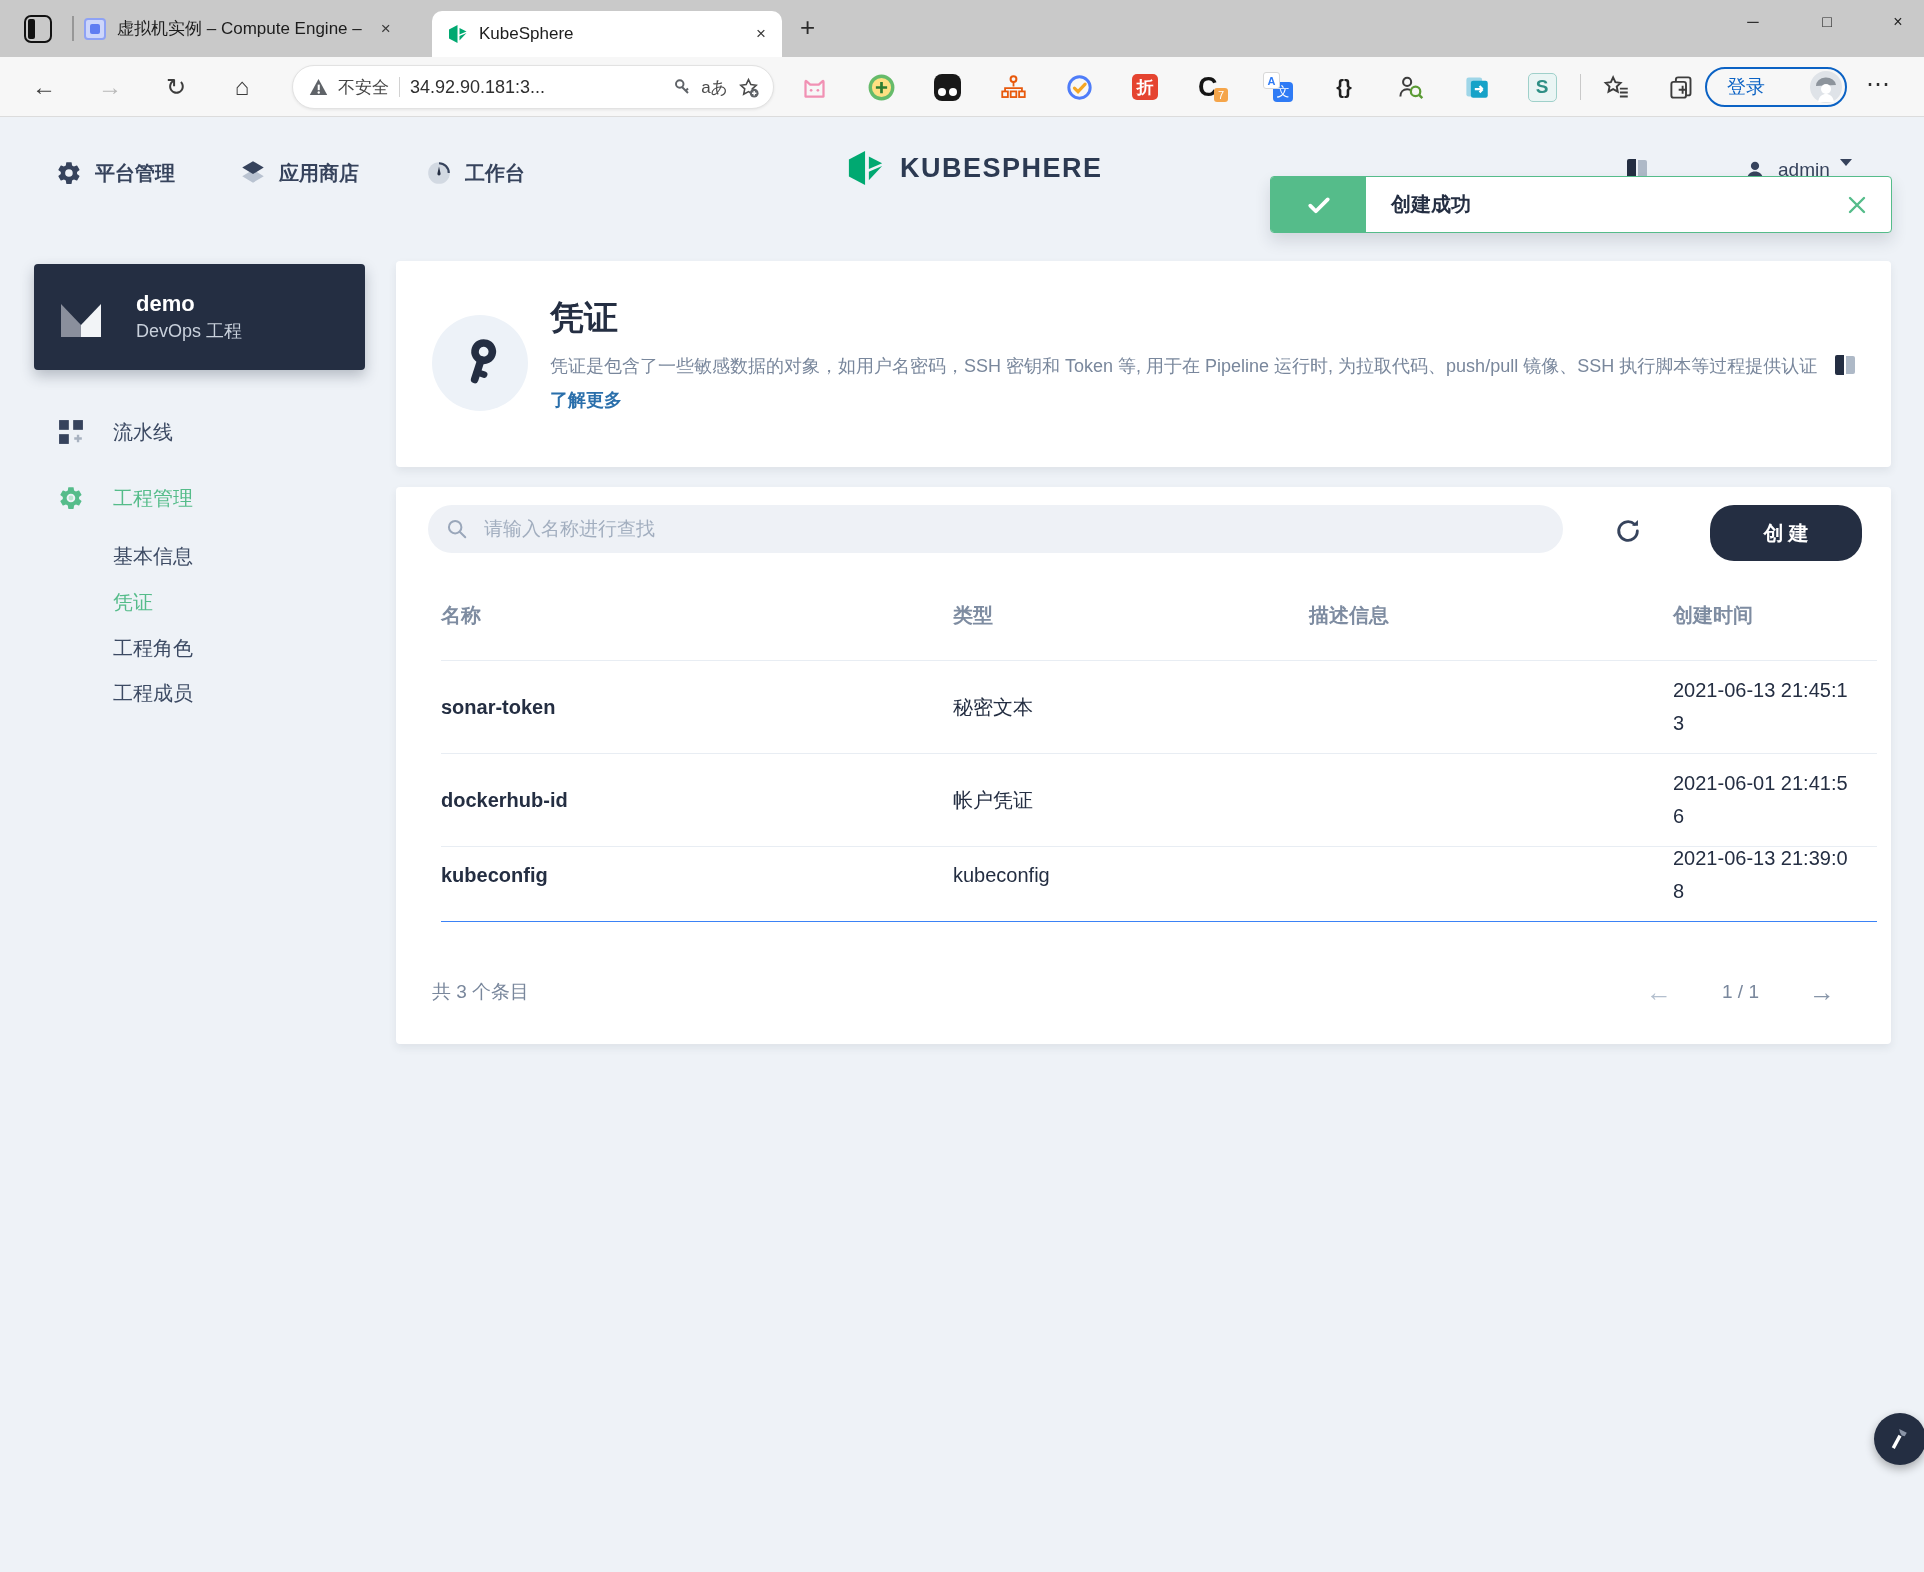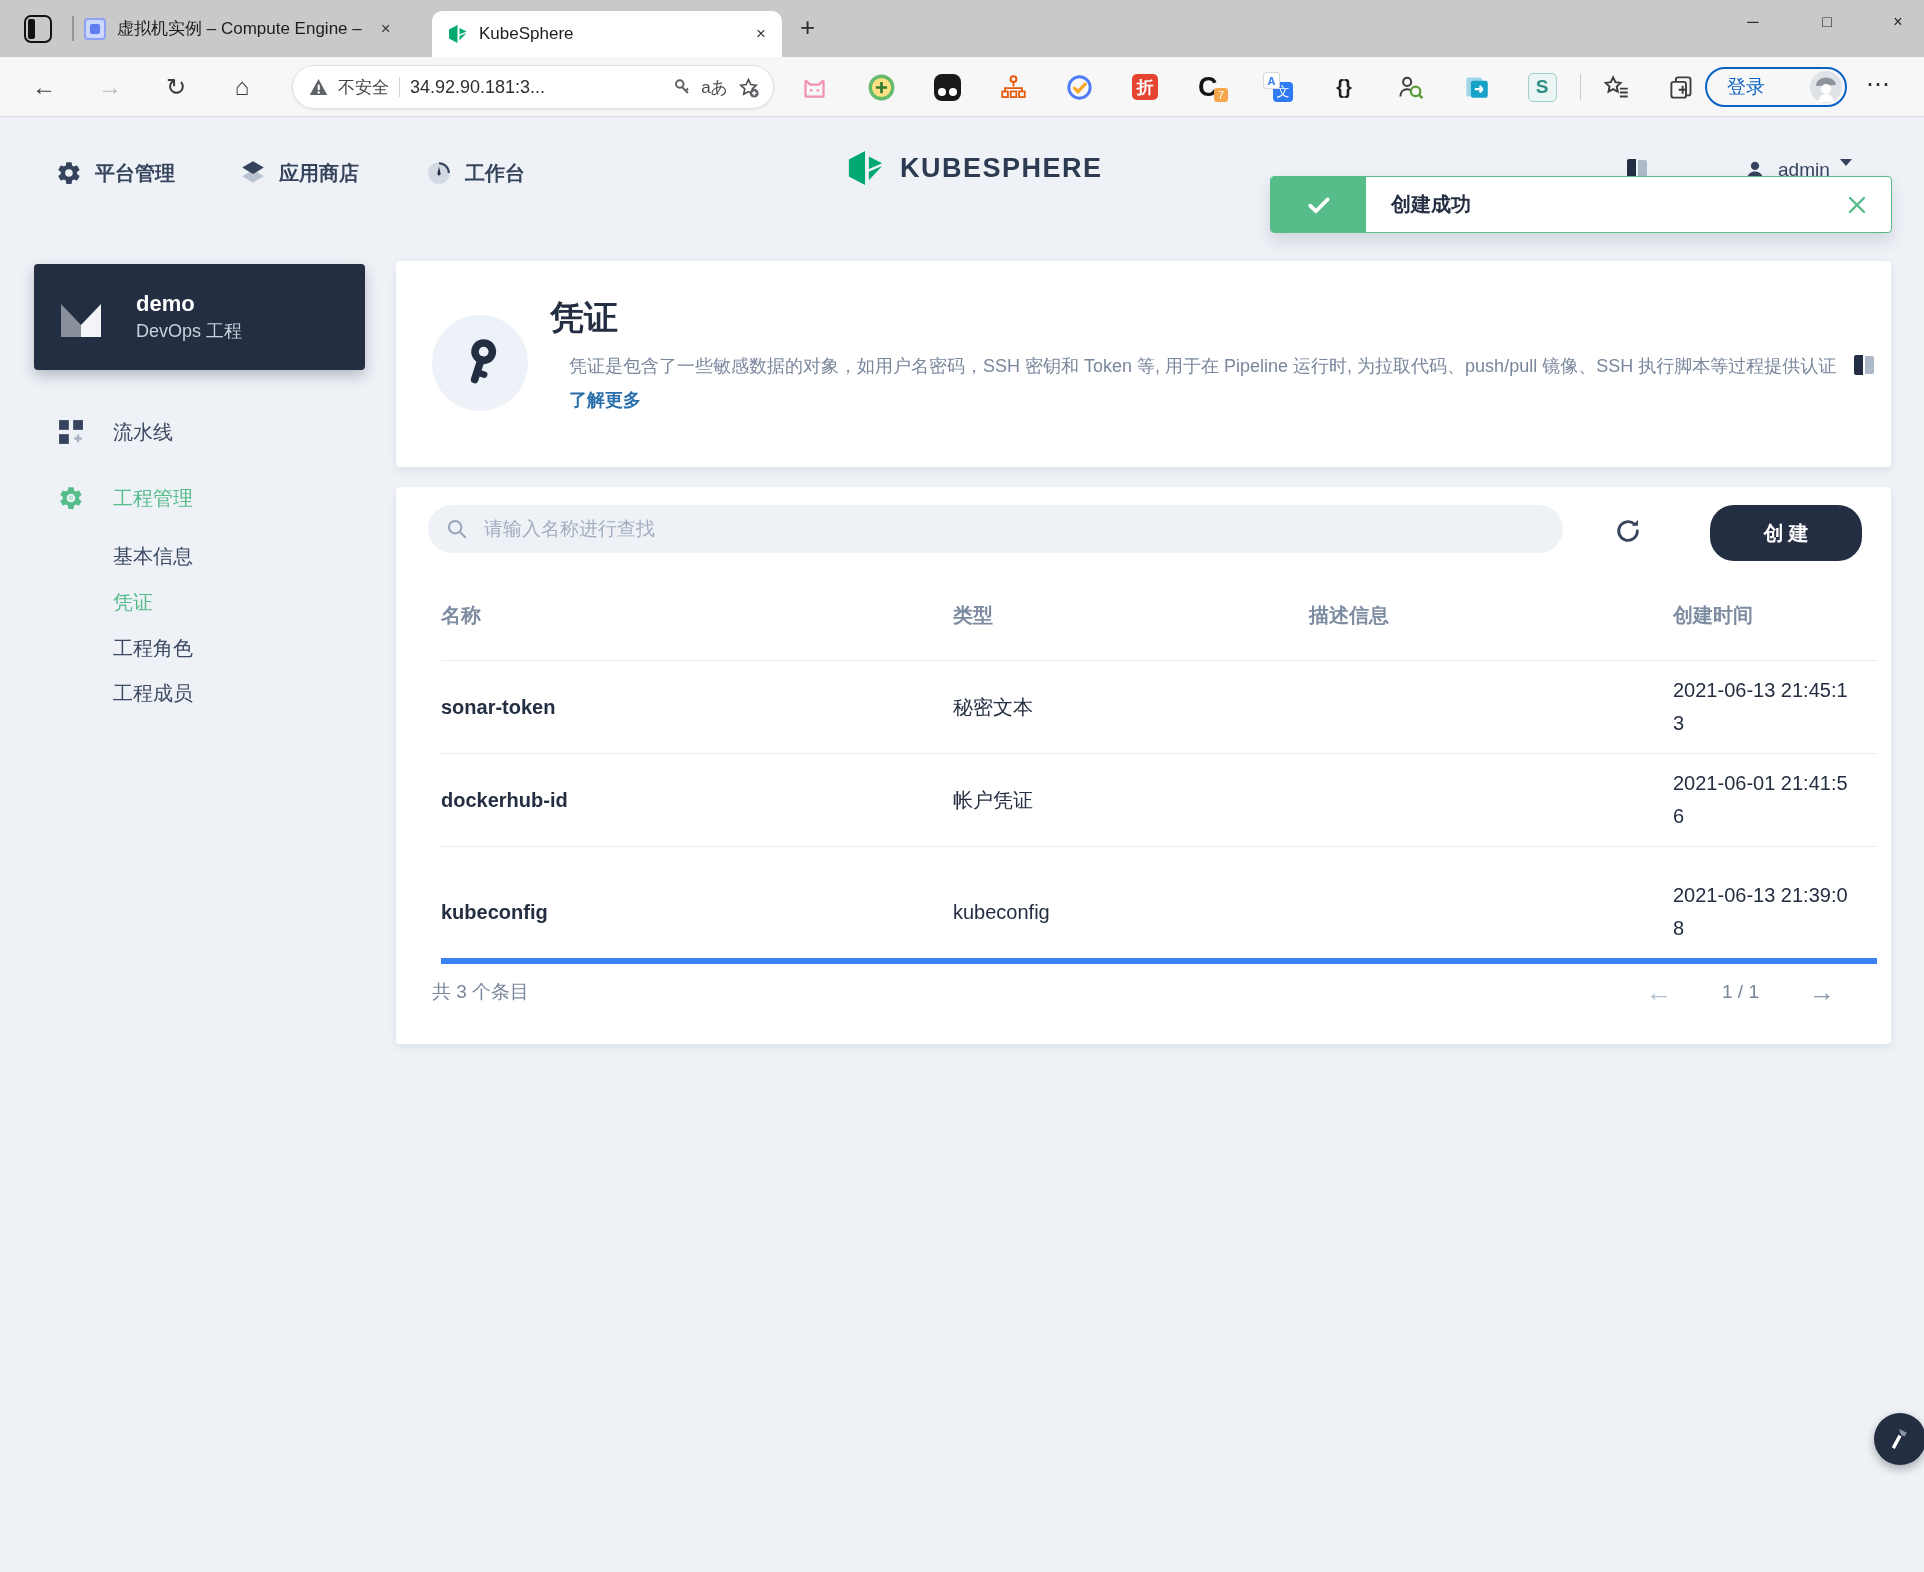--- a/index.html
+++ b/index.html
@@ -71,21 +71,21 @@
   .pcard .tp{font-size:18px;color:#c9d1dc;line-height:26px;}
   .smenu{position:absolute;left:34px;width:331px;height:44px;display:flex;align-items:center;font-size:20px;color:#3c4a63;cursor:pointer;}
   .smenu .ic{width:26px;margin-left:24px;margin-right:29px;display:flex;}
   .smenu.sub{padding-left:79px;box-sizing:border-box;}
   .smenu.green{color:#55bc8a;}
 
   
   .hcard{position:absolute;left:396px;top:144px;width:1495px;height:206px;background:#fff;border-radius:4px;box-shadow:0 4px 8px rgba(36,46,66,.08);}
   .keycirc{position:absolute;left:36px;top:54px;width:96px;height:96px;border-radius:50%;background:#edf2f8;display:flex;align-items:center;justify-content:center;}
   .ptitle{position:absolute;left:154px;top:34px;font-size:34px;font-weight:700;color:#242e42;}
-  .pdesc{position:absolute;left:154px;top:88px;width:1316px;font-size:18px;line-height:34px;color:#79879c;margin-left:19px;}
+  .pdesc{position:absolute;left:154px;top:88px;width:1316px;font-size:18px;line-height:34px;color:#79879c;}
   .bookic{display:inline-block;position:relative;width:21px;height:20px;vertical-align:-3px;margin:0 8px 0 18px;}
   .bookic i{position:absolute;top:0;width:9px;height:20px;}
   .bookic .b1{left:0;background:#242e42;border-radius:2px 0 0 2px;}
   .bookic .b2{left:11px;background:#aeb9c7;border-radius:0 2px 2px 0;height:18px;top:1px;}
   .learn{color:#2a6fab;font-weight:700;cursor:pointer;}
 
   
   .bcard{position:absolute;left:396px;top:370px;width:1495px;height:557px;background:#fff;border-radius:4px;box-shadow:0 4px 8px rgba(36,46,66,.08);}
   .search{position:absolute;left:32px;top:18px;width:1135px;height:48px;border-radius:24px;background:#eef1f6;border:none;outline:none;
     padding:0 20px 0 56px;font-size:19px;color:#15803d;box-sizing:border-box;font-family:inherit;}
@@ -94,21 +94,21 @@
   .refresh{position:absolute;left:1214px;top:26px;width:36px;height:36px;display:flex;align-items:center;justify-content:center;cursor:pointer;}
   .create{position:absolute;left:1314px;top:18px;width:152px;height:56px;border-radius:24px;background:#242e42;color:#fff;
     font-size:20px;font-weight:600;letter-spacing:5px;display:flex;align-items:center;justify-content:center;cursor:pointer;text-indent:5px;}
   .trow{position:absolute;left:45px;width:1436px;}
   .trow .c{position:absolute;top:50%;transform:translateY(-50%);font-size:20px;color:#242e42;}
   .c.c1{left:0;} .c.c2{left:512px;} .c.c3{left:868px;} .c.c4{left:1232px;width:182px;line-height:33px;word-break:break-all;}
   .thead{top:83px;height:90px;border-bottom:1px solid #e8edf3;}
   .thead .c{color:#7e8ca1;font-weight:700;}
   .r1{top:173px;height:93px;border-bottom:1px solid #e8edf3;}
   .r2{top:266px;height:93px;border-bottom:1px solid #e8edf3;}
-  .r3{top:378px;height:93px;border-bottom:6px solid #3b82f6;}
+  .r3{top:341px;height:93px;border-bottom:1px solid #3b82f6;}
   .bname{font-weight:700;}
   .tfoot{position:absolute;left:36px;top:452px;width:1403px;height:105px;display:flex;align-items:center;}
   .total{font-size:19px;color:#79879c;}
   .pager{margin-left:auto;display:flex;align-items:center;gap:50px;}
   .arr{font-size:26px;cursor:pointer;line-height:26px;}
   .arr.prev{color:#b3bfce;} .arr.next{color:#8795a8;}
   .pnum{font-size:19px;color:#79879c;}
 
   
   .fab{position:absolute;left:1874px;top:1296px;width:52px;height:52px;border-radius:50%;background:#242e42;box-shadow:0 4px 10px rgba(0,0,0,.3);display:flex;align-items:center;padding-left:9px;box-sizing:border-box;cursor:pointer;}

